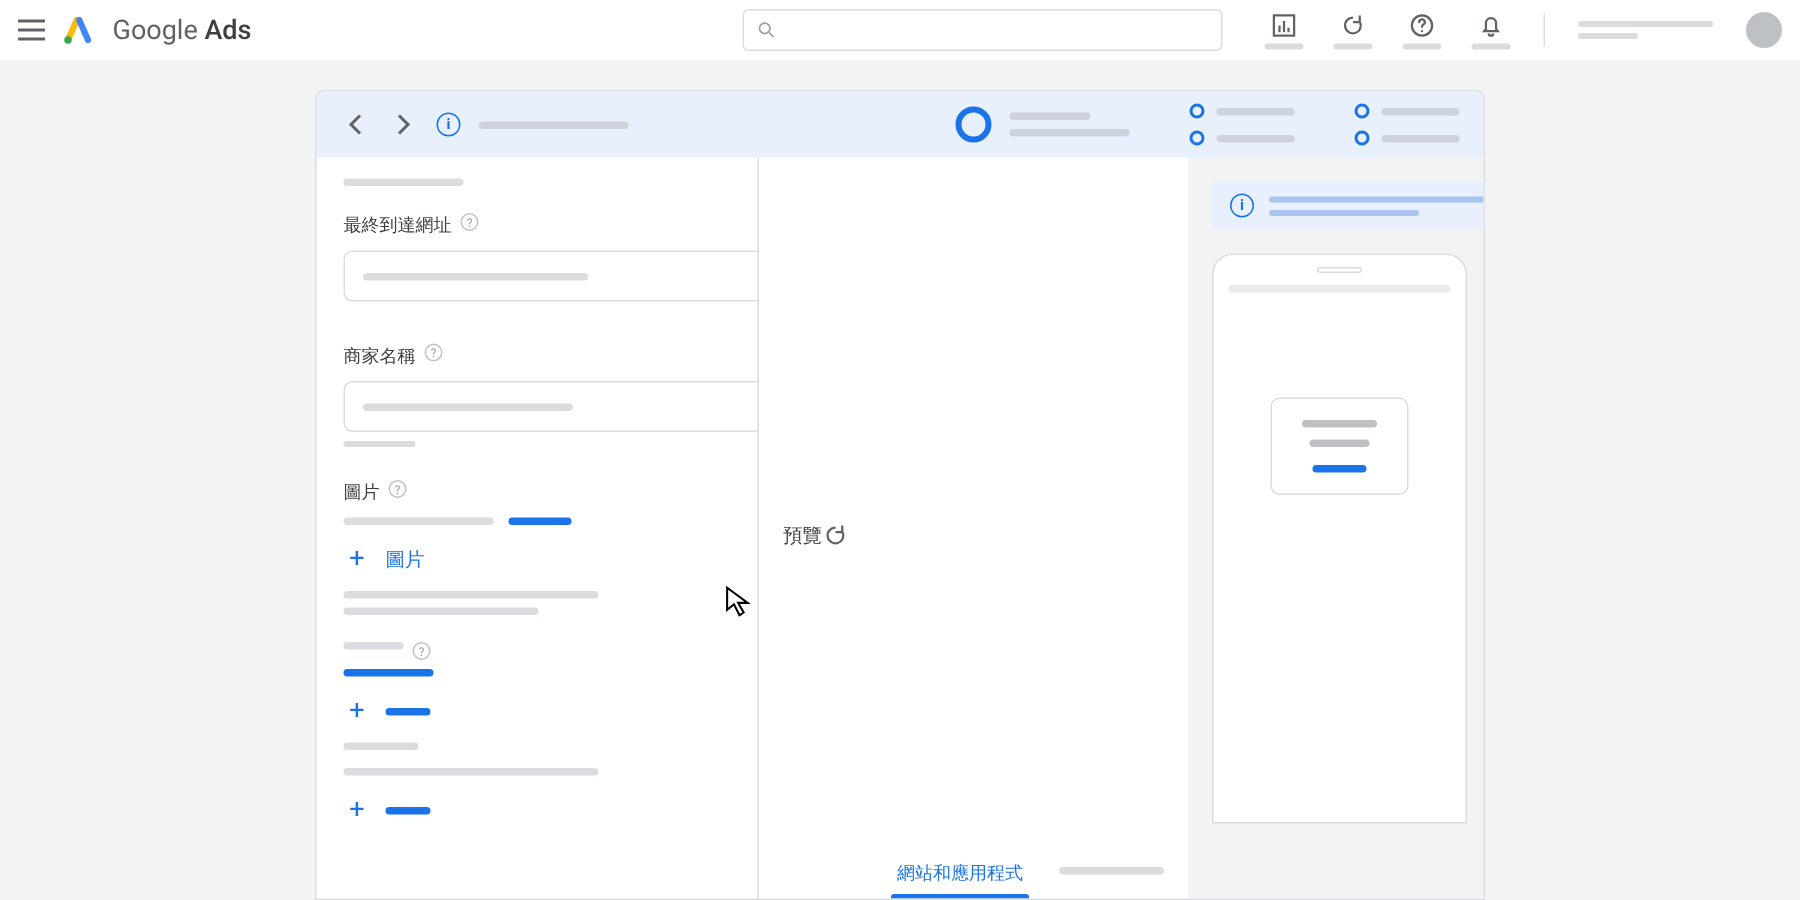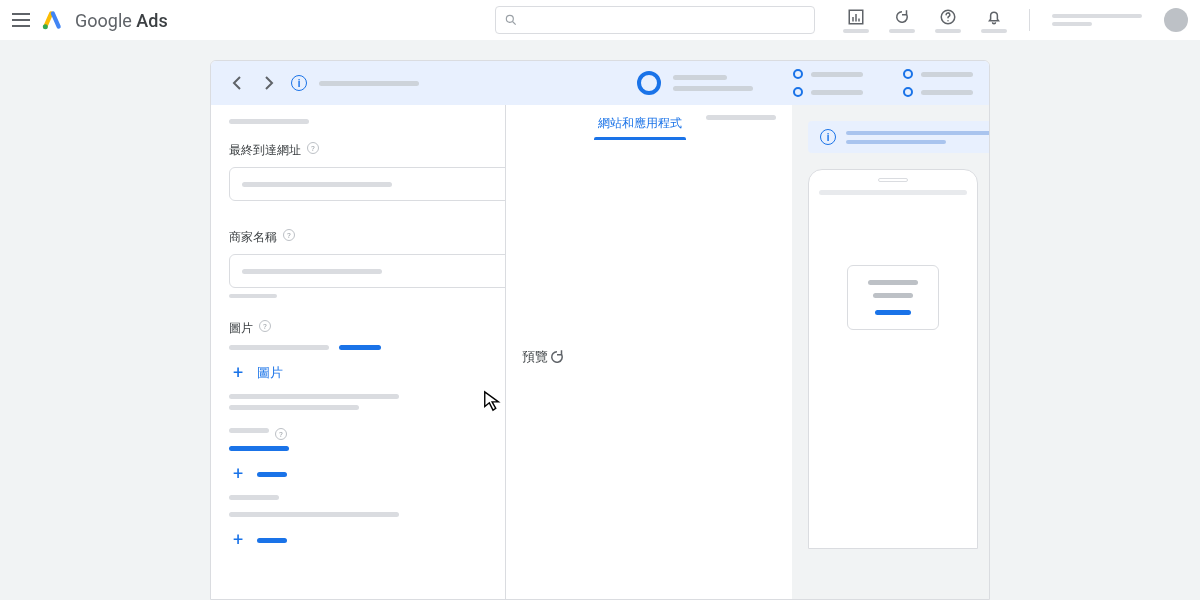--- a/index.html
+++ b/index.html
@@ -71,21 +71,21 @@
   .plus { width: 18px; height: 18px; display: flex; align-items: center; justify-content: center; color: #1a73e8; font-size: 18px; line-height: 1; }
   .add-row .add-label, .add-row .add-label-skel { color: #1a73e8; font-size: 13px; }
   .add-label-skel { height: 5px; width: 30px; background: #1a73e8; border-radius: 3px; }
   .sub-skel-block { margin-top: 12px; display: flex; flex-direction: column; gap: 6px; }
   .sub-skel-block span { height: 5px; background: #dadce0; border-radius: 3px; }
 
   
   .pv-header { display: flex; align-items: center; justify-content: space-between; padding: 10px 16px 0 16px; }
   .pv-title { font-size: 13px; color: #3c4043; }
   .refresh { width: 18px; height: 18px; cursor: pointer; color: #5f6368; }
-  .pv-tabs { display: flex; gap: 24px; padding: 0 16px; margin-top: 10px; align-items: flex-start; }
+  .pv-tabs { display: flex; gap: 24px; padding: 0 16px; margin-top: 10px; align-items: flex-end; }
   .pv-tab { font-size: 12px; padding-bottom: 8px; color: #5f6368; position: relative; cursor: pointer; }
   .pv-tab.active { color: #1a73e8; }
   .pv-tab.active::after { content: ""; position: absolute; left: -4px; right: -4px; bottom: 0; height: 3px; background: #1a73e8; border-radius: 2px 2px 0 0; }
   .pv-tab.skel { width: 70px; }
   .pv-tab.skel span { display: block; width: 70px; height: 5px; background: #dadce0; border-radius: 3px; margin-bottom: 8px; }
   .pv-rule { height: 1px; background: #dadce0; margin: 0 0 0 0; }
 
   .pv-area { flex: 1; background: #f1f3f4; padding: 16px; position: relative; overflow: hidden; }
   .info-banner { width: 250px; margin: 0 auto; background: #e8f0fe; border-radius: 4px; padding: 8px 12px; display: flex; align-items: center; gap: 10px; }
   .info-banner .lines { flex: 1; display: flex; flex-direction: column; gap: 5px; }

